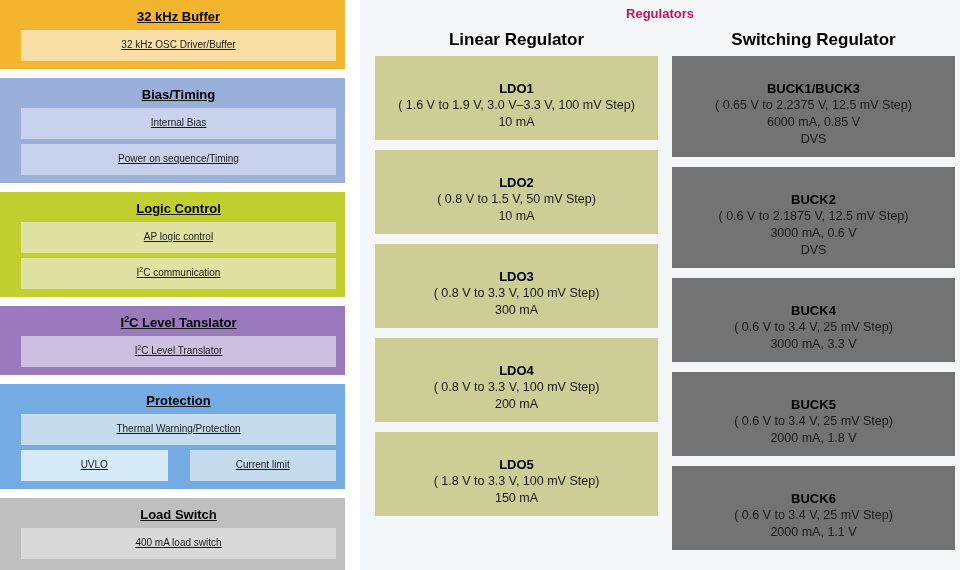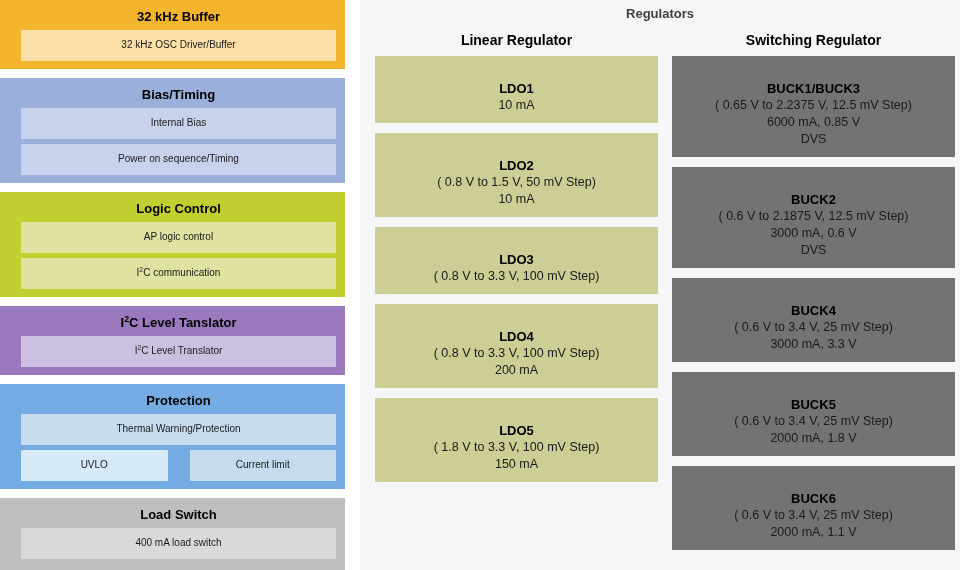--- a/index.html
+++ b/index.html
@@ -30,20 +30,21 @@
     display: flex;
     flex-direction: column;
     background: #ffffff;
   }
   .block {
     box-sizing: border-box;
     padding: 6px 9px 8px 21px;
     display: flex;
     flex-direction: column;
     justify-content: flex-start;
+    text-decoration: underline;
   }
   .block + .block {
     margin-top: 9px;
   }
   .block-title {
     font-size: 13px;
     font-weight: bold;
     text-align: center;
     line-height: 17px;
     padding: 2px 0 5px 0;
@@ -93,37 +94,37 @@
     margin-left: 15px;
     margin-right: 4px;
     background: #f5f6f8;
     height: 570px;
     padding: 0;
   }
   #regulators-title {
     font-size: 13px;
     font-weight: bold;
     text-align: center;
-    color: #404040;
+    color: #be185d;
     padding-top: 6px;
     line-height: 16px;
   }
   #reg-columns {
     display: flex;
     padding: 0 5px 0 15px;
     gap: 14px;
     margin-top: 10px;
   }
   .reg-col {
     flex: 1 1 50%;
     display: flex;
     flex-direction: column;
   }
   .reg-col-header {
-    font-size: 14px;
+    font-size: 17px;
     font-weight: bold;
     text-align: center;
     color: #000000;
     line-height: 16px;
     padding-bottom: 8px;
   }
   .reg-card {
     box-sizing: border-box;
     text-align: center;
     padding: 24px 6px 9px 6px;
@@ -199,32 +200,34 @@
 
     <div id="regulators-title">Regulators</div>
 
     <div id="reg-columns">
 
       <div class="reg-col col-linear">
         <div class="reg-col-header">Linear Regulator</div>
 
         <div class="reg-card">
           <div class="card-name">LDO1</div>
+          <div class="card-line">( 1.6 V to 1.9 V, 3.0 V–3.3 V, 100 mV Step)</div>
           <div class="card-line">10 mA</div>
         </div>
 
         <div class="reg-card">
           <div class="card-name">LDO2</div>
           <div class="card-line">( 0.8 V to 1.5 V, 50 mV Step)</div>
           <div class="card-line">10 mA</div>
         </div>
 
         <div class="reg-card">
           <div class="card-name">LDO3</div>
           <div class="card-line">( 0.8 V to 3.3 V, 100 mV Step)</div>
+          <div class="card-line">300 mA</div>
         </div>
 
         <div class="reg-card">
           <div class="card-name">LDO4</div>
           <div class="card-line">( 0.8 V to 3.3 V, 100 mV Step)</div>
           <div class="card-line">200 mA</div>
         </div>
 
         <div class="reg-card">
           <div class="card-name">LDO5</div>

